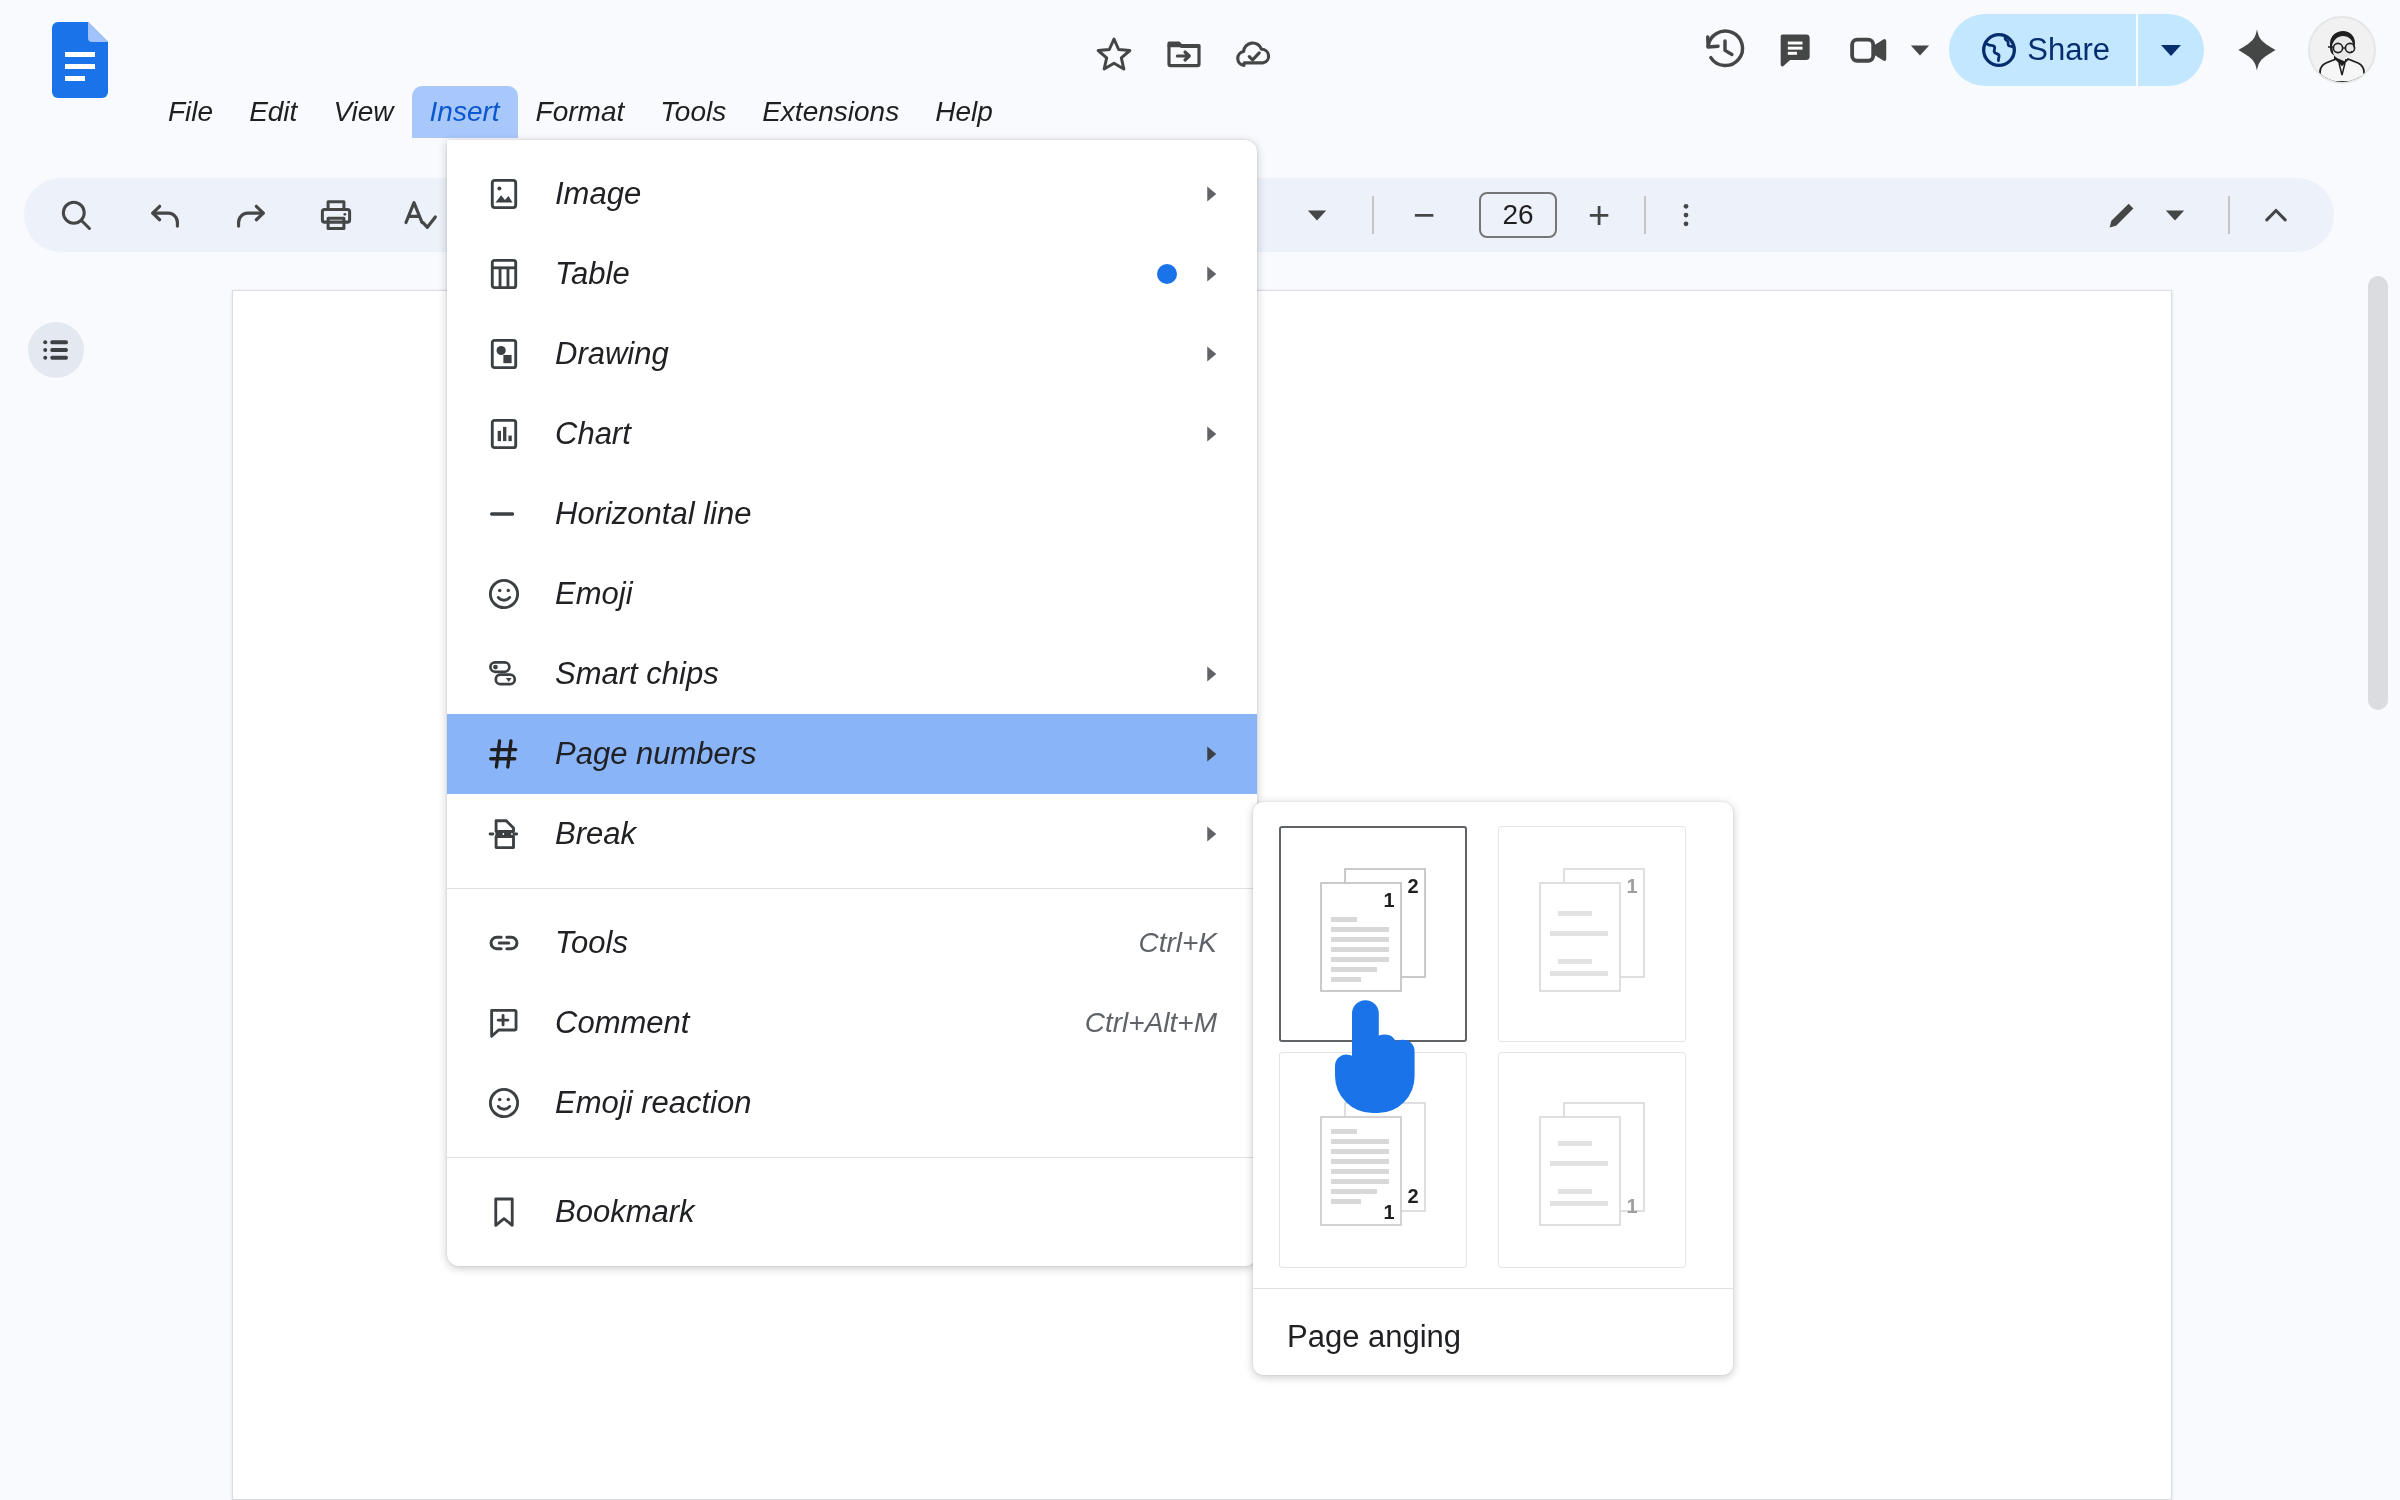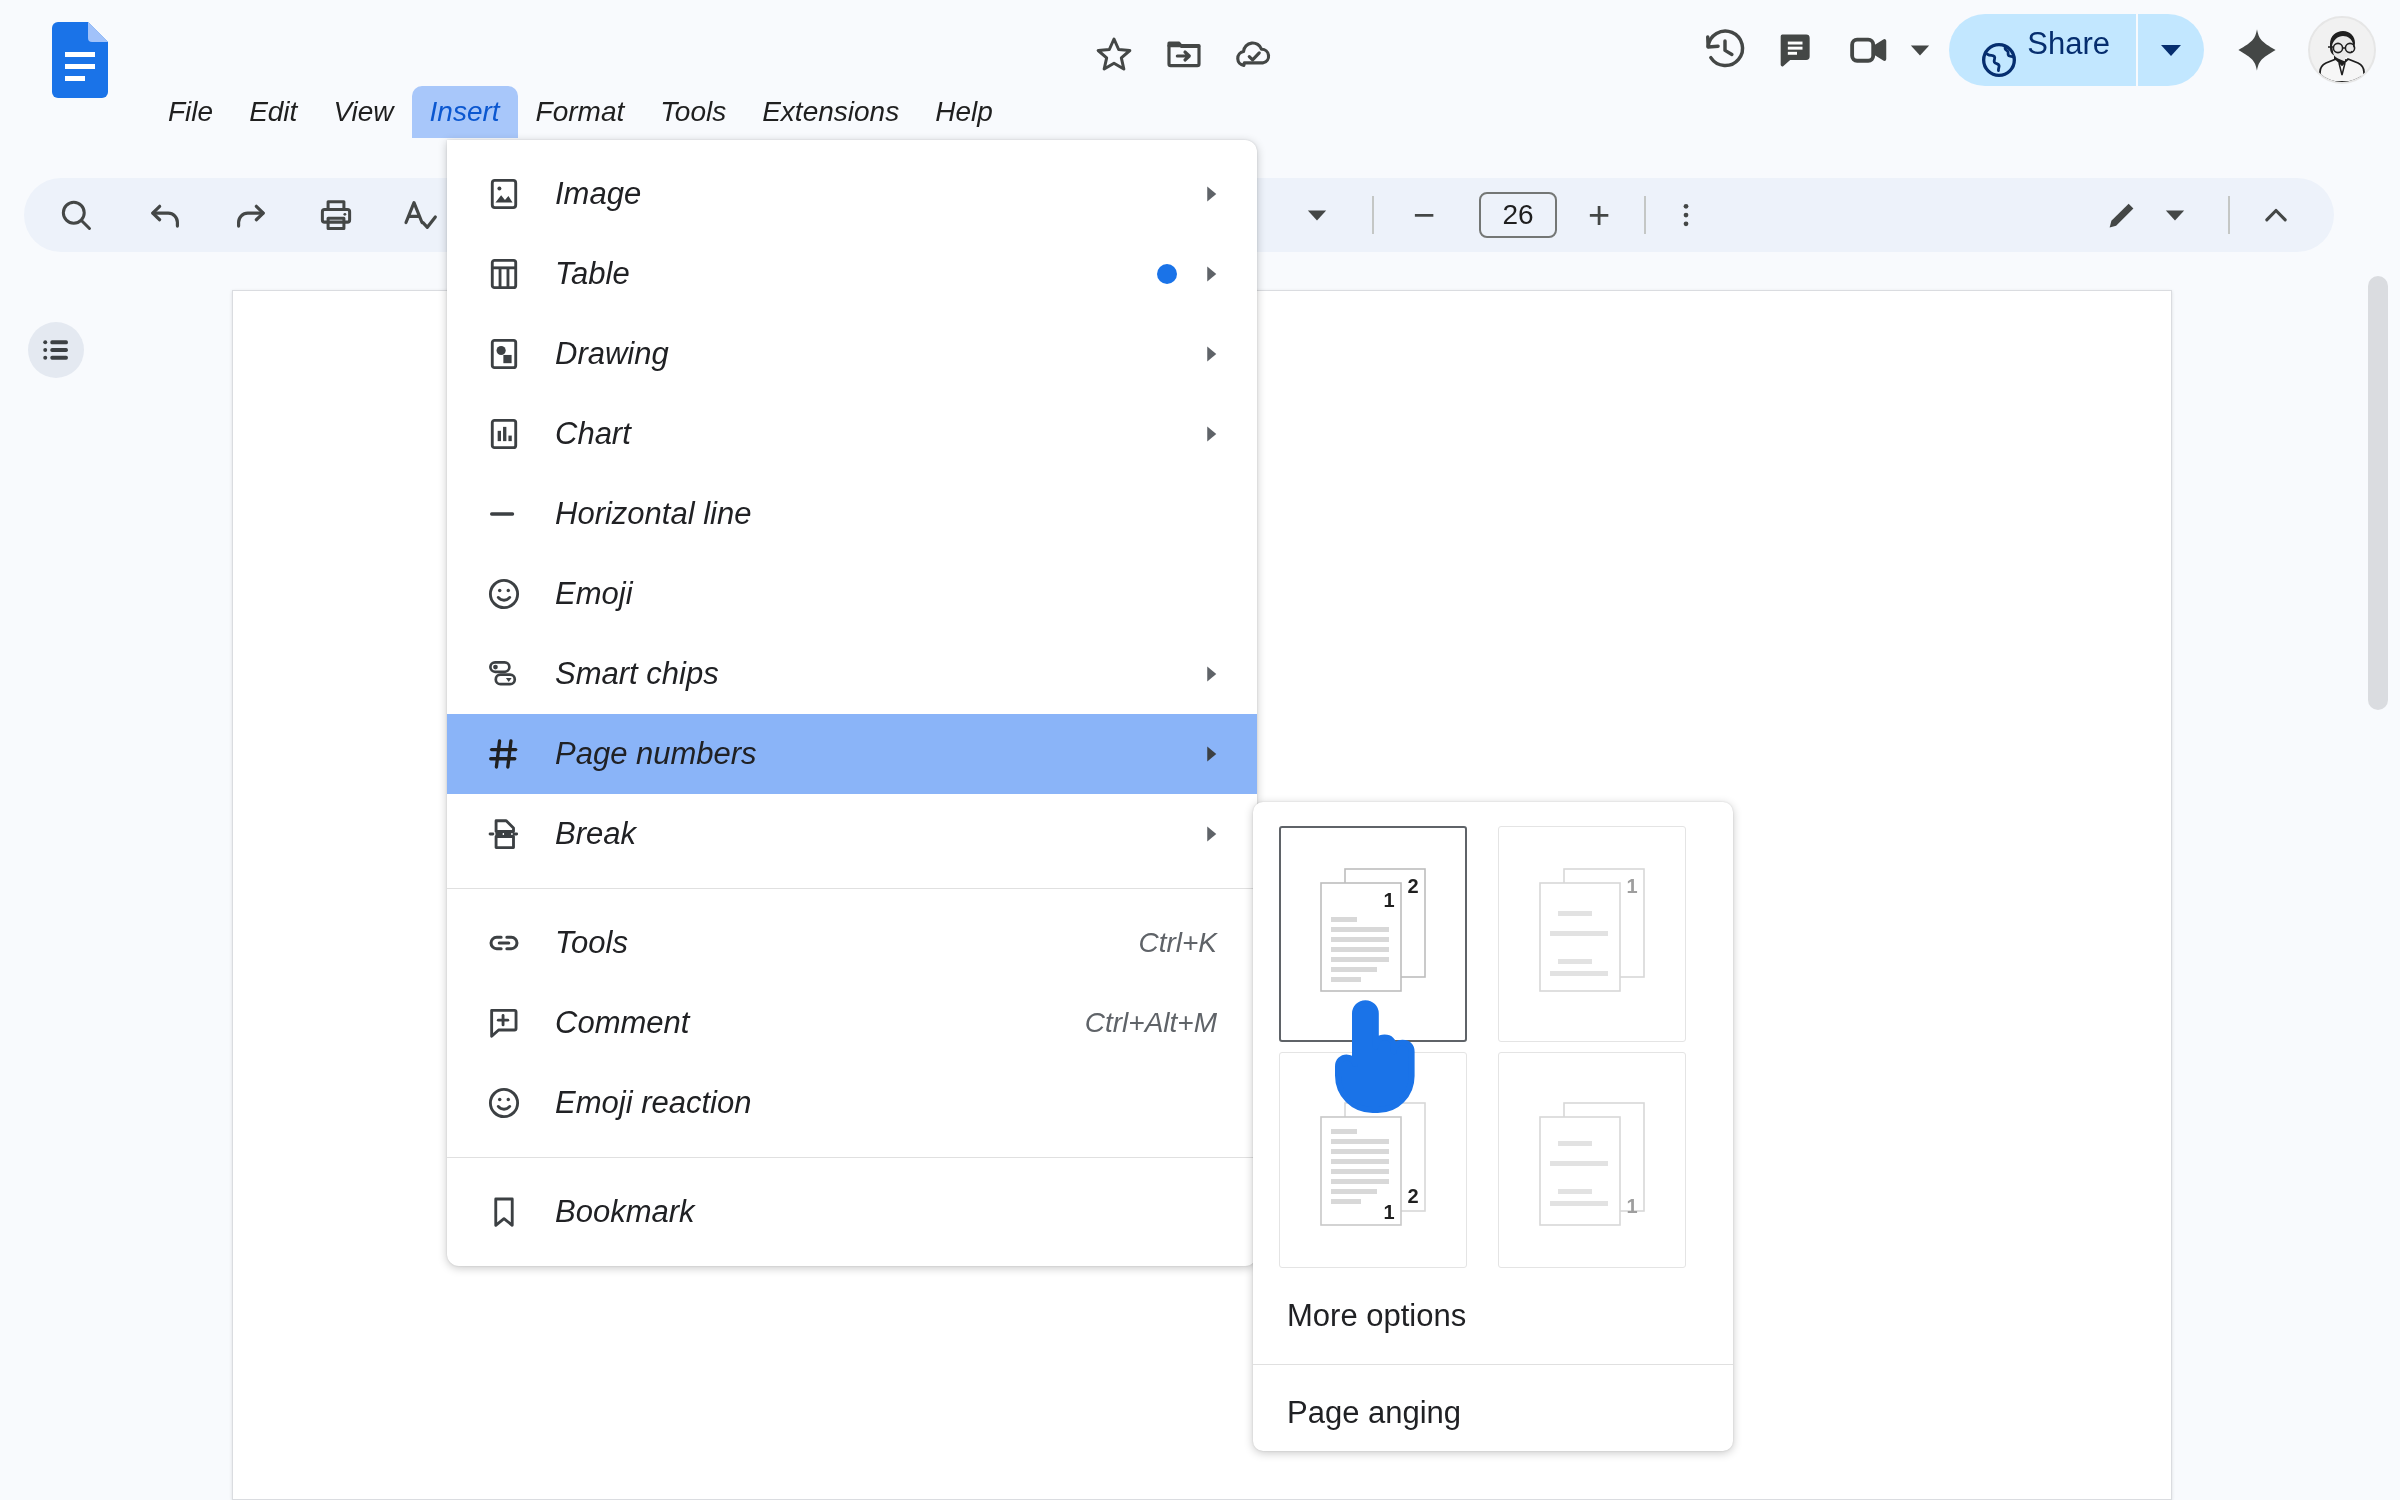--- a/index.html
+++ b/index.html
@@ -37,21 +37,21 @@
   
   .header-right { position: absolute; right: 24px; top: 14px; display: flex; align-items: center; gap: 0; }
   .hr-icon { width: 72px; height: 72px; display: flex; align-items: center; justify-content: center; border-radius: 50%; cursor: pointer; }
   .hr-icon svg { display: block; }
   .hr-caret { width: 30px; height: 72px; display: flex; align-items: center; justify-content: center; cursor: pointer; }
 
   .share-wrap {
     display: flex; align-items: center; height: 72px; margin-left: 14px; margin-right: 18px;
     background: #c2e7ff; border-radius: 36px; overflow: hidden;
   }
-  .share-main { display: flex; align-items: flex-end; gap: 8px; padding: 0 26px 0 30px; height: 60px; cursor: pointer; }
+  .share-main { display: flex; align-items: center; gap: 8px; padding: 0 26px 0 30px; height: 60px; cursor: pointer; }
   .share-label { font-size: 31px; color: #062e6f; line-height: 72px; white-space: nowrap; }
   .share-div { width: 2px; height: 72px; background: #f8fafd; }
   .share-arrow { width: 66px; height: 72px; display: flex; align-items: center; justify-content: center; cursor: pointer; }
 
   .gemini-btn { width: 70px; height: 70px; display: flex; align-items: center; justify-content: center; border-radius: 50%; cursor: pointer; }
   .avatar {
     width: 68px; height: 68px; border-radius: 50%; margin-left: 16px;
     background: #efefef; border: 2px solid #e6e6e6; overflow: hidden; cursor: pointer;
     display: flex; align-items: flex-end; justify-content: center;
   }
@@ -640,21 +640,20 @@
           <rect x="12" y="32" width="80" height="108" fill="#fff" stroke="#d8d8d8" stroke-width="1.6"></rect>
           <rect x="30" y="56" width="34" height="5" fill="#e2e2e2"></rect>
           <rect x="22" y="76" width="58" height="5" fill="#e2e2e2"></rect>
           <rect x="30" y="104" width="34" height="5" fill="#e2e2e2"></rect>
           <rect x="22" y="116" width="58" height="5" fill="#e2e2e2"></rect>
           <text x="104" y="128" font-family="Liberation Sans, sans-serif" font-size="20" font-weight="700" fill="#9e9e9e" text-anchor="middle">1</text>
         </svg>
       </div>
     </div>
 
-    <div class="sub-item">More options</div>
     <div class="sub-sep"></div>
     <div class="sub-item">Page anging</div>
   </div>
 
   <div class="cursor-hand">
     <svg width="116" height="124" viewBox="0 0 58 62">
       <path d="M18.5 36V10.8a5.2 5.2 0 0 1 10.4 0v16.4c0-2.5 1.6-4.4 4.4-4.4s4.6 1.8 4.6 4.4v2.4c0-2.5 1.8-4.2 4.4-4.2 2.7 0 4.5 1.8 4.5 4.4V42c0 9.5-7.4 17-16.9 17h-2.6C17.6 59 10 51.3 10 41.8v-4.6c0-2.6 1.9-4.5 4.3-4.5 2.3 0 4.2 1.6 4.2 3.3z" fill="#1a73e8" stroke="#1a73e8" stroke-width="3" stroke-linejoin="round"></path>
     </svg>
   </div>
 

